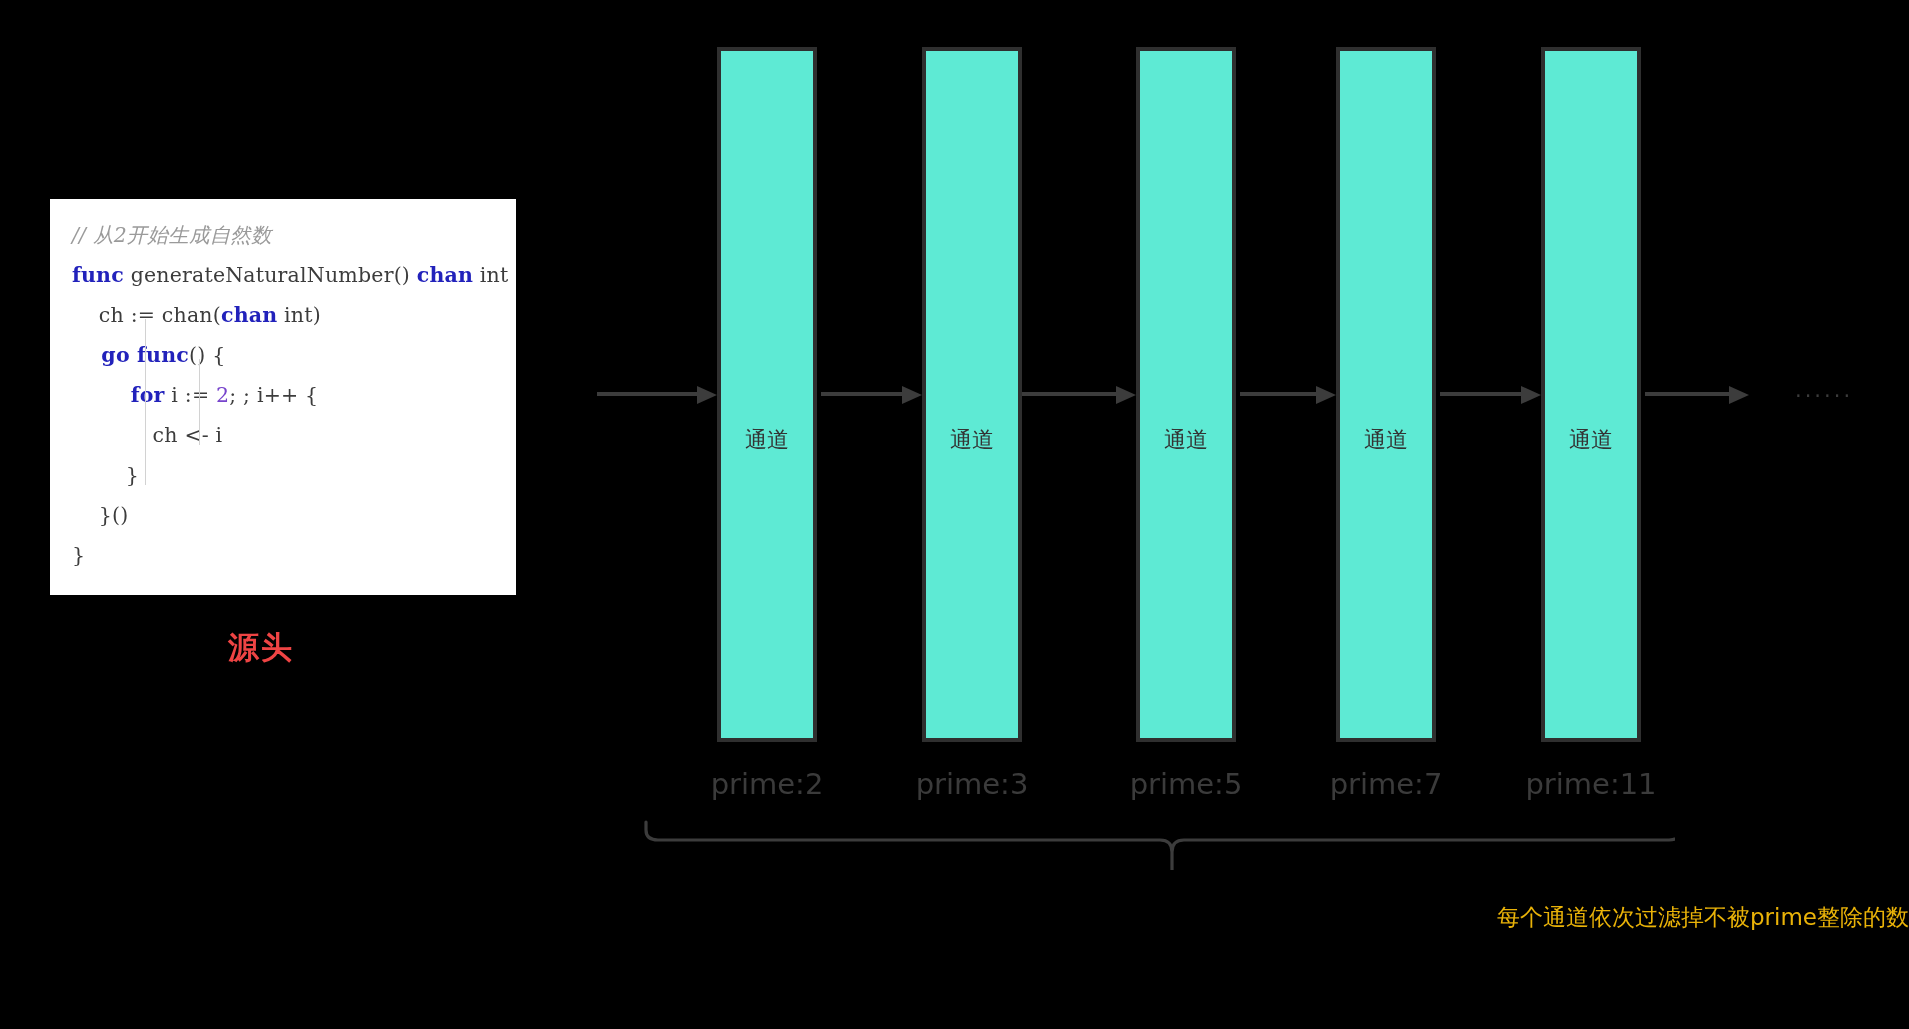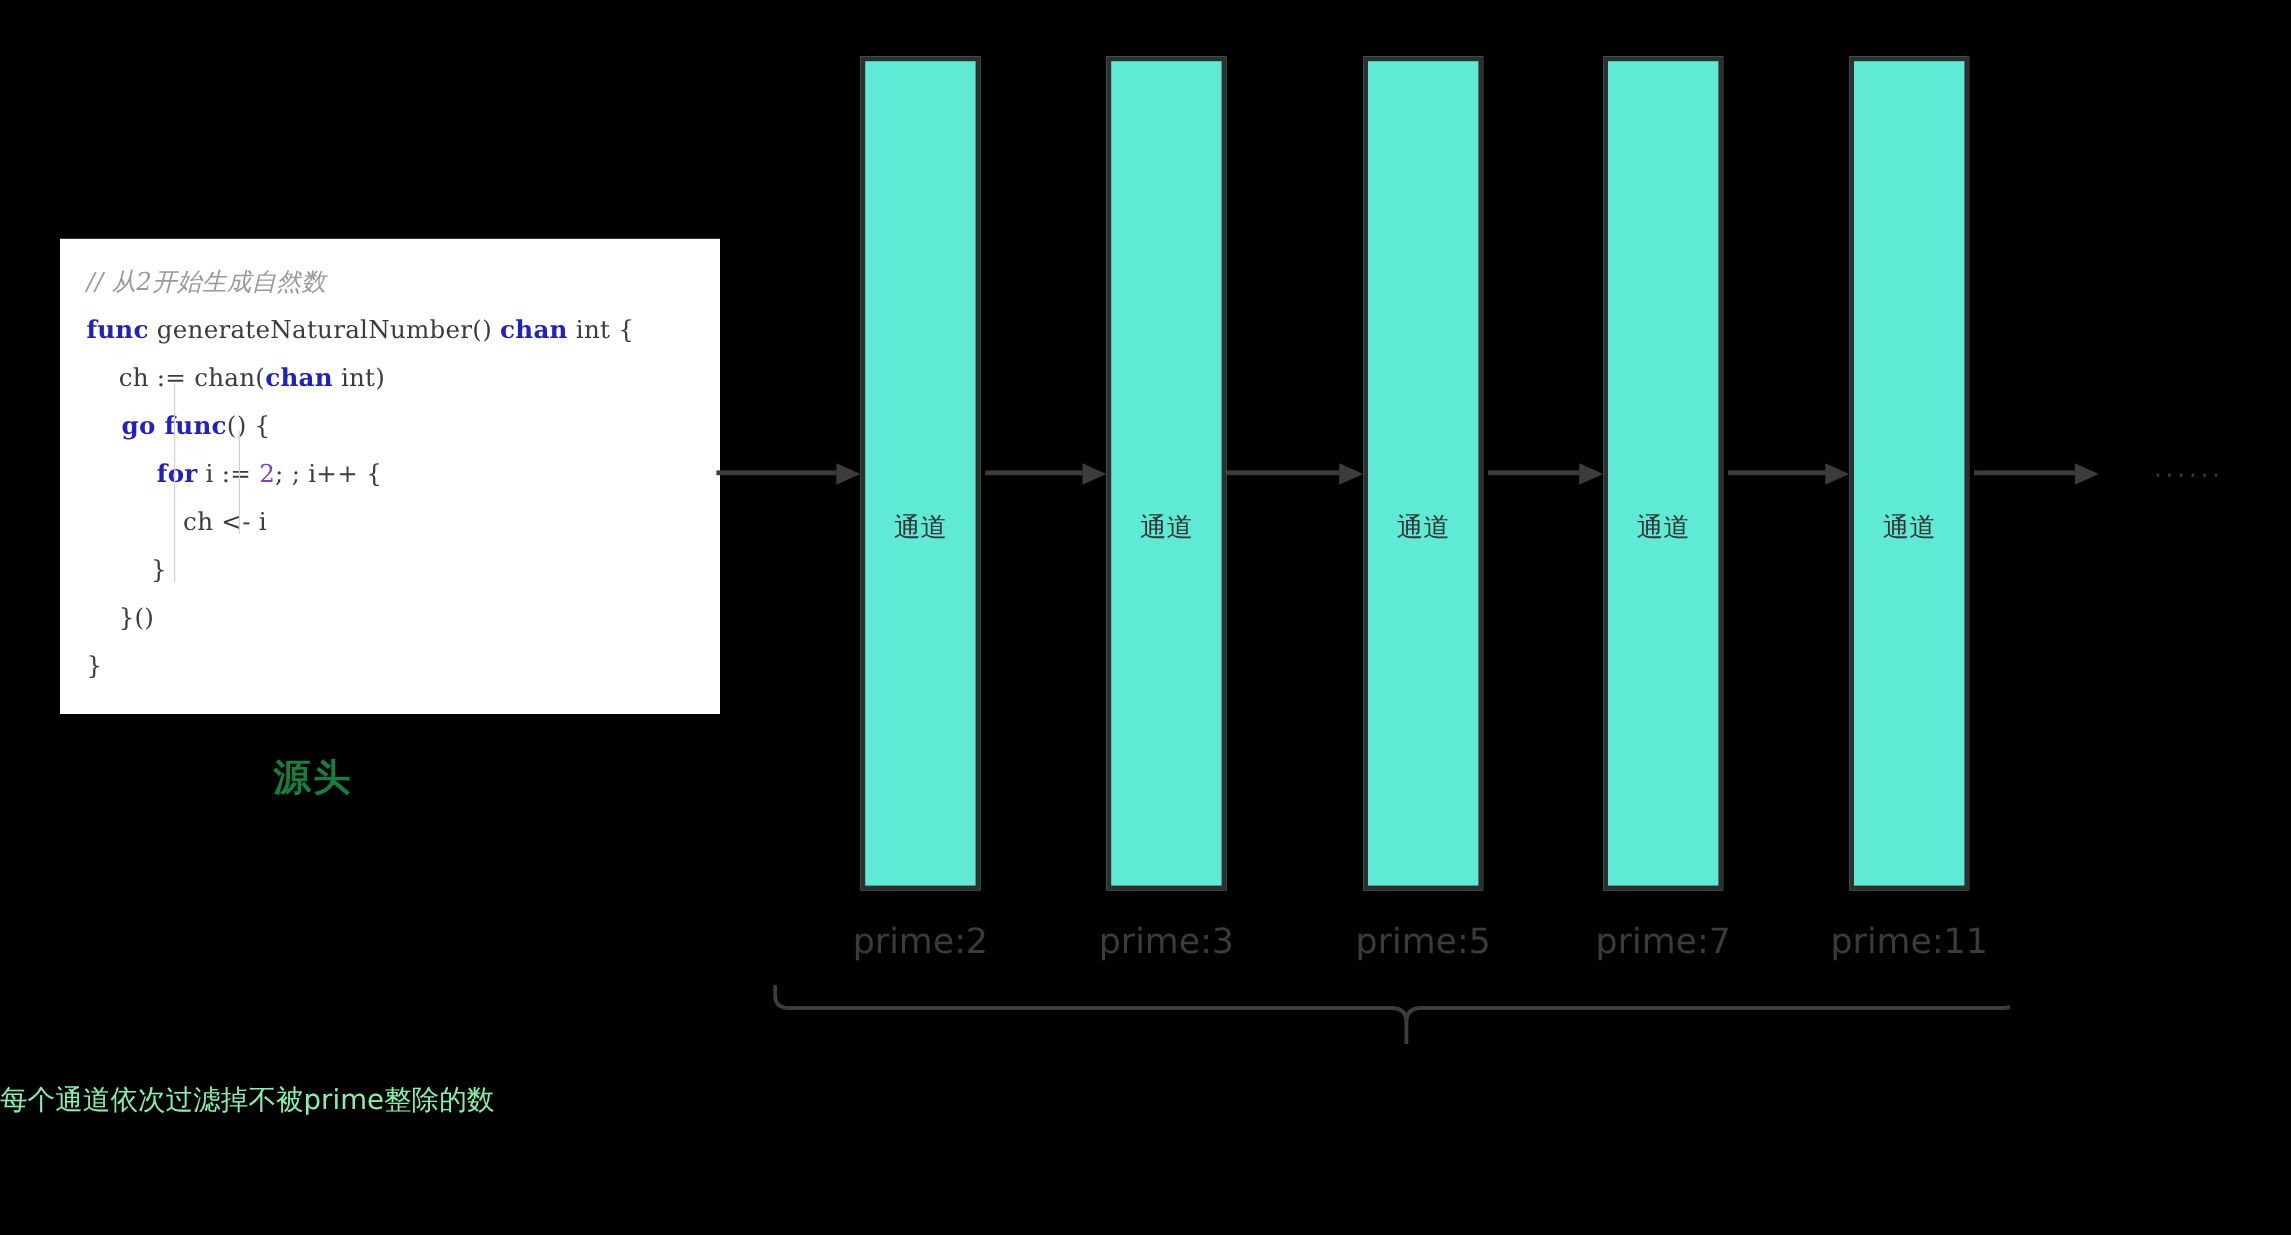--- a/index.html
+++ b/index.html
@@ -13,21 +13,21 @@
     position: relative;
     overflow: hidden;
     font-family: "Liberation Sans", sans-serif;
   }
 
   
   #code-card {
     position: absolute;
     left: 50px;
     top: 199px;
-    width: 550px;
+    width: 466px;
     height: 396px;
     background: #ffffff;
     box-sizing: border-box;
     padding: 16px 18px 10px 22px;
     overflow: hidden;
   }
   .code-line {
     font-family: "DejaVu Serif", "Liberation Serif", serif;
     font-size: 20.5px;
     line-height: 40px;
@@ -49,21 +49,21 @@
   #guide-a { left: 95px;  top: 120px; height: 166px; }
   #guide-b { left: 149px; top: 160px; height: 86px; }
 
   
   #source-label {
     position: absolute;
     left: 228px;
     top: 627px;
     font-size: 31px;
     font-weight: bold;
-    color: #15803d;
+    color: #ef4444;
     font-family: "DejaVu Sans", "Liberation Sans", sans-serif;
     letter-spacing: 2px;
     white-space: nowrap;
   }
 
   
   .chan-box {
     position: absolute;
     top: 47px;
     width: 100px;
@@ -135,22 +135,22 @@
     left: 640px;
     top: 818px;
     width: 1035px;
     height: 66px;
   }
   #caption {
     position: absolute;
     left: 0;
     top: 900px;
     width: 1909px;
-    text-align: left;
-    color: #86efac;
+    text-align: right;
+    color: #eab308;
     font-size: 23px;
     line-height: 34px;
     font-family: "DejaVu Sans", "Liberation Sans", sans-serif;
   }
   #caption .cap-line { display: block; white-space: pre; }
 </style>
 </head>
 <body>
 
 <div id="code-card">

